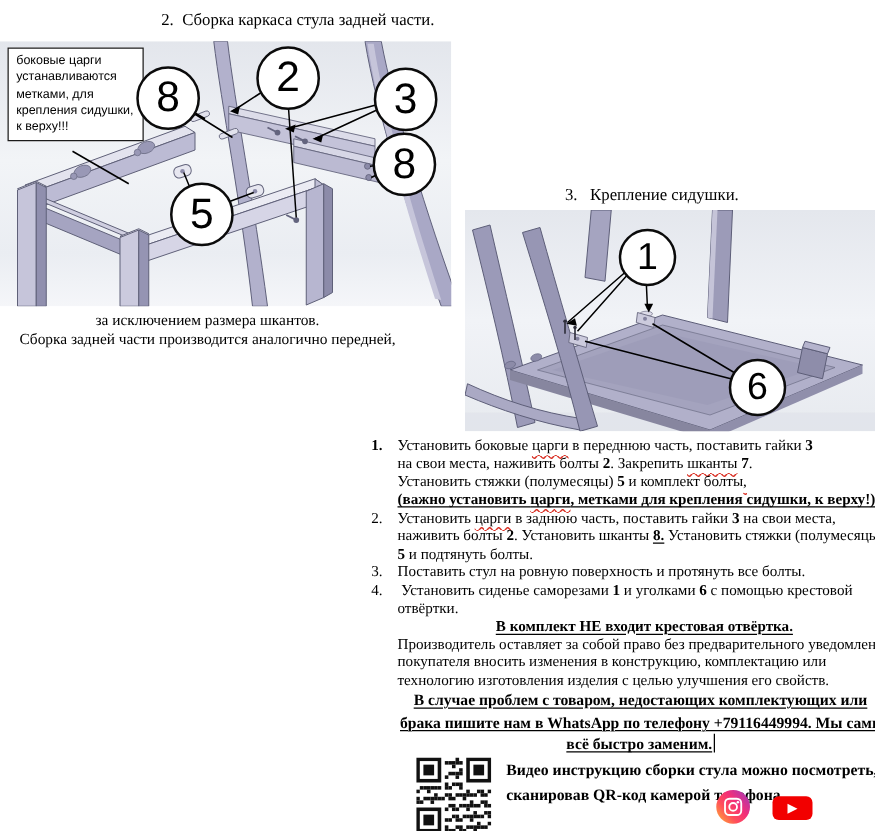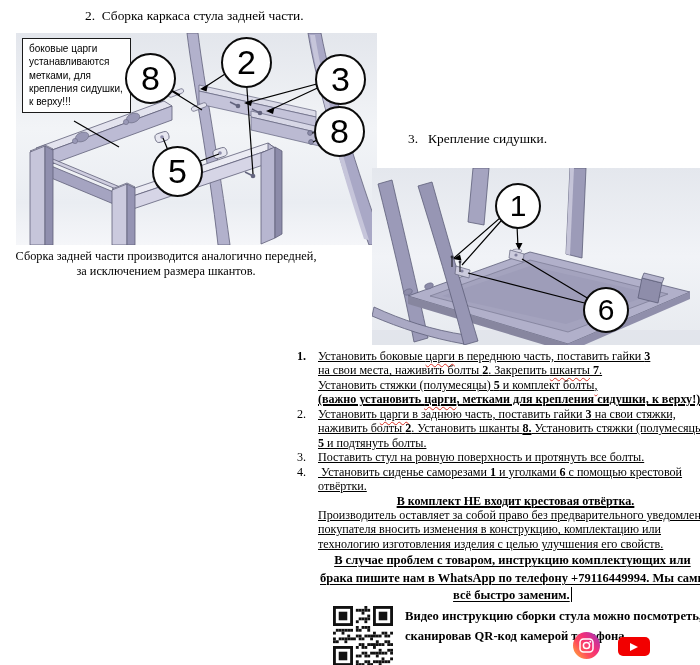--- a/index.html
+++ b/index.html
@@ -1,36 +1,36 @@
 <!DOCTYPE html>
 <html><head>
 <meta charset="utf-8">
 <style>
   html,body{margin:0;padding:0;background:#fff;}
   .page{position:relative;width:700px;height:665px;background:#ffffff;overflow:hidden;
         font-family:"Liberation Serif","DejaVu Serif",serif;color:#000;}
-  .abs{position:absolute;}
+  .abs{position:absolute;margin-left:44px;}
   .doc-title{font-size:13.4px;white-space:pre;}
   .diagram{position:absolute;}
   .diagram svg{display:block;}
   .note-box{position:absolute;left:6px;top:5px;width:97px;border:1.6px solid #1b1b1b;background:#fff;
             padding:3px 4px 4px 6px;font-family:"Liberation Sans","DejaVu Sans",sans-serif;
             font-size:10px;line-height:1.33;}
   .callout{position:absolute;border:2px solid #0b0b0b;border-radius:50%;background:#fff;
            display:flex;align-items:center;justify-content:center;
            font-family:"Liberation Sans","DejaVu Sans",sans-serif;color:#000;}
   .callout.big{width:47px;height:47px;font-size:34px;}
   .callout.small{width:42px;height:42px;font-size:30px;}
   .line{white-space:pre;line-height:14.45px;font-size:12.1px;}
   .caption-left{position:absolute;left:0;top:249px;width:332px;text-align:center;}
   .caption-left .line{line-height:15.2px;font-size:12.3px;}
   .steps{position:absolute;left:297px;top:349px;width:403px;}
   .step{display:flex;}
   .step-num{width:21px;flex:0 0 21px;font-size:12.1px;line-height:14.45px;}
-  .step-body{flex:1;text-decoration:underline;}
+  .step-body{flex:1;}
   .whatsapp{position:absolute;left:320px;top:552px;}
   .whatsapp .line{line-height:17.6px;font-size:12.5px;}
   .video-text{position:absolute;left:405px;top:607px;}
   .video-text .line{line-height:19.5px;font-size:12.6px;}
   .b{font-weight:bold;}
   .u{text-decoration:underline;text-decoration-thickness:1.3px;text-underline-offset:2px;text-align:center;}
   .w{text-decoration:underline wavy #d93025;text-decoration-thickness:1px;text-underline-offset:2.5px;}
   .bar{display:inline-block;width:0;height:15px;border-left:1.7px solid #000;vertical-align:-3px;margin-left:1px;}
   .qr-wrap{position:absolute;left:333px;top:606px;width:60px;height:60px;}
   .insta{position:absolute;left:573px;top:632px;width:27px;height:27px;border-radius:50%;
@@ -40,21 +40,21 @@
       display:flex;align-items:center;justify-content:center;}
   .yt-play{width:0;height:0;border-left:8px solid #fff;border-top:4.5px solid transparent;border-bottom:4.5px solid transparent;}
 </style>
 </head>
 <body>
 
 <div class="page">
 
   <div class="abs doc-title" style="left:85px;top:8px;">2.  Сборка каркаса стула задней части.</div>
 
-  <div class="diagram" style="left:16px;top:33px;width:361px;height:212px;">
+  <div class="diagram" style="left:0;top:33px;width:361px;height:212px;">
     <svg width="361" height="212" viewBox="0 0 361 212">
       <defs>
         <linearGradient id="gL" x1="0" y1="0" x2="0" y2="1">
           <stop offset="0" stop-color="#e3e6ec"></stop>
             <stop offset="0.45" stop-color="#f2f4f7"></stop>
           <stop offset="0.8" stop-color="#eaedf2"></stop>
             <stop offset="1" stop-color="#f5f6f9"></stop>
         </linearGradient>
       </defs>
       <rect x="0" y="0" width="361" height="212" fill="url(#gL)"></rect>
@@ -148,25 +148,25 @@
       </div>
     <div class="callout big" style="left:298px;top:73px;">
         <span>8</span>
       </div>
     <div class="callout big" style="left:136px;top:113px;">
         <span>5</span>
       </div>
   </div>
 
   <div class="caption-left">
+    <div class="line"><span>за исключением размера шкантов.</span></div>
     <div class="line"><span>Сборка задней части производится аналогично передней,</span></div>
-    <div class="line"><span>за исключением размера шкантов.</span></div>
-  </div>
-
-  <div class="abs doc-title" style="left:408px;top:131px;">3.   Крепление сидушки.</div>
+  </div>
+
+  <div class="abs doc-title" style="left:408px;top:148px;">3.   Крепление сидушки.</div>
 
   <div class="diagram" style="left:372px;top:168px;width:328px;height:177px;">
     <svg width="328" height="177" viewBox="0 0 328 177">
       <defs>
         <linearGradient id="gR" x1="0" y1="0" x2="0" y2="1">
           <stop offset="0" stop-color="#e4e7ed"></stop>
             <stop offset="0.5" stop-color="#f1f3f7"></stop>
           <stop offset="1" stop-color="#e7eaef"></stop>
         </linearGradient>
       </defs>
@@ -229,21 +229,21 @@
       <div class="step-body">
         <div class="line"><span>Установить боковые </span><span class="w">царги</span><span> в переднюю часть, поставить гайки </span><span class="b">3</span></div>
         <div class="line"><span>на свои места, наживить болты </span><span class="b">2</span><span>. Закрепить </span><span class="w">шканты</span><span> </span><span class="b">7</span><span>.</span></div>
         <div class="line"><span>Установить стяжки (полумесяцы) </span><span class="b">5</span><span> и комплект болты</span><span class="w">,</span></div>
         <div class="line b u"><span>(важно установить </span><span class="w">царги</span><span>, метками для крепления сидушки, к верху!)</span></div>
       </div>
     </div>
     <div class="step">
       <div class="step-num">2.</div>
       <div class="step-body">
-        <div class="line"><span>Установить </span><span class="w">царги</span><span> в заднюю часть, поставить гайки </span><span class="b">3</span><span> на свои стяжки,</span></div>
+        <div class="line"><span>Установить </span><span class="w">царги</span><span> в заднюю часть, поставить гайки </span><span class="b">3</span><span> на свои места,</span></div>
         <div class="line"><span>наживить болты </span><span class="b">2</span><span>. Установить шканты </span><span class="b u">8.</span><span> Установить стяжки (полумесяцы)</span></div>
         <div class="line"><span class="b">5</span><span> и подтянуть болты.</span></div>
       </div>
     </div>
     <div class="step">
       <div class="step-num">3.</div>
       <div class="step-body">
         <div class="line"><span>Поставить стул на ровную поверхность и протянуть все болты.</span></div>
       </div>
     </div>
@@ -254,21 +254,21 @@
         <div class="line"><span>отвёртки.</span></div>
         <div class="line b u"><span>В комплект НЕ входит крестовая отвёртка.</span></div>
         <div class="line"><span>Производитель оставляет за собой право без предварительного уведомления</span></div>
         <div class="line"><span>покупателя вносить изменения в конструкцию, комплектацию или</span></div>
         <div class="line"><span>технологию изготовления изделия с целью улучшения его свойств.</span></div>
       </div>
     </div>
   </div>
 
   <div class="whatsapp">
-    <div class="line b u"><span>В случае проблем с товаром, инструкцию комплектующих или</span></div>
+    <div class="line b u"><span>В случае проблем с товаром, недостающих комплектующих или</span></div>
     <div class="line b u"><span>брака пишите нам в WhatsApp по телефону +79116449994. Мы сами</span></div>
     <div class="line b u"><span>всё быстро заменим.</span><span class="bar"></span></div>
   </div>
 
   <div class="qr-wrap">
     <svg id="qr" width="60" height="60" viewBox="0 0 60 60">
         <rect x="0" y="0" width="60" height="60" fill="#fff"></rect>
         <rect x="0" y="0" width="20" height="20" fill="#111"></rect>
         <rect x="2.857142857142857" y="2.857142857142857" width="14.285714285714286" height="14.285714285714286" fill="#fff"></rect>
         <rect x="5.714285714285714" y="5.714285714285714" width="8.571428571428571" height="8.571428571428571" fill="#111"></rect>

